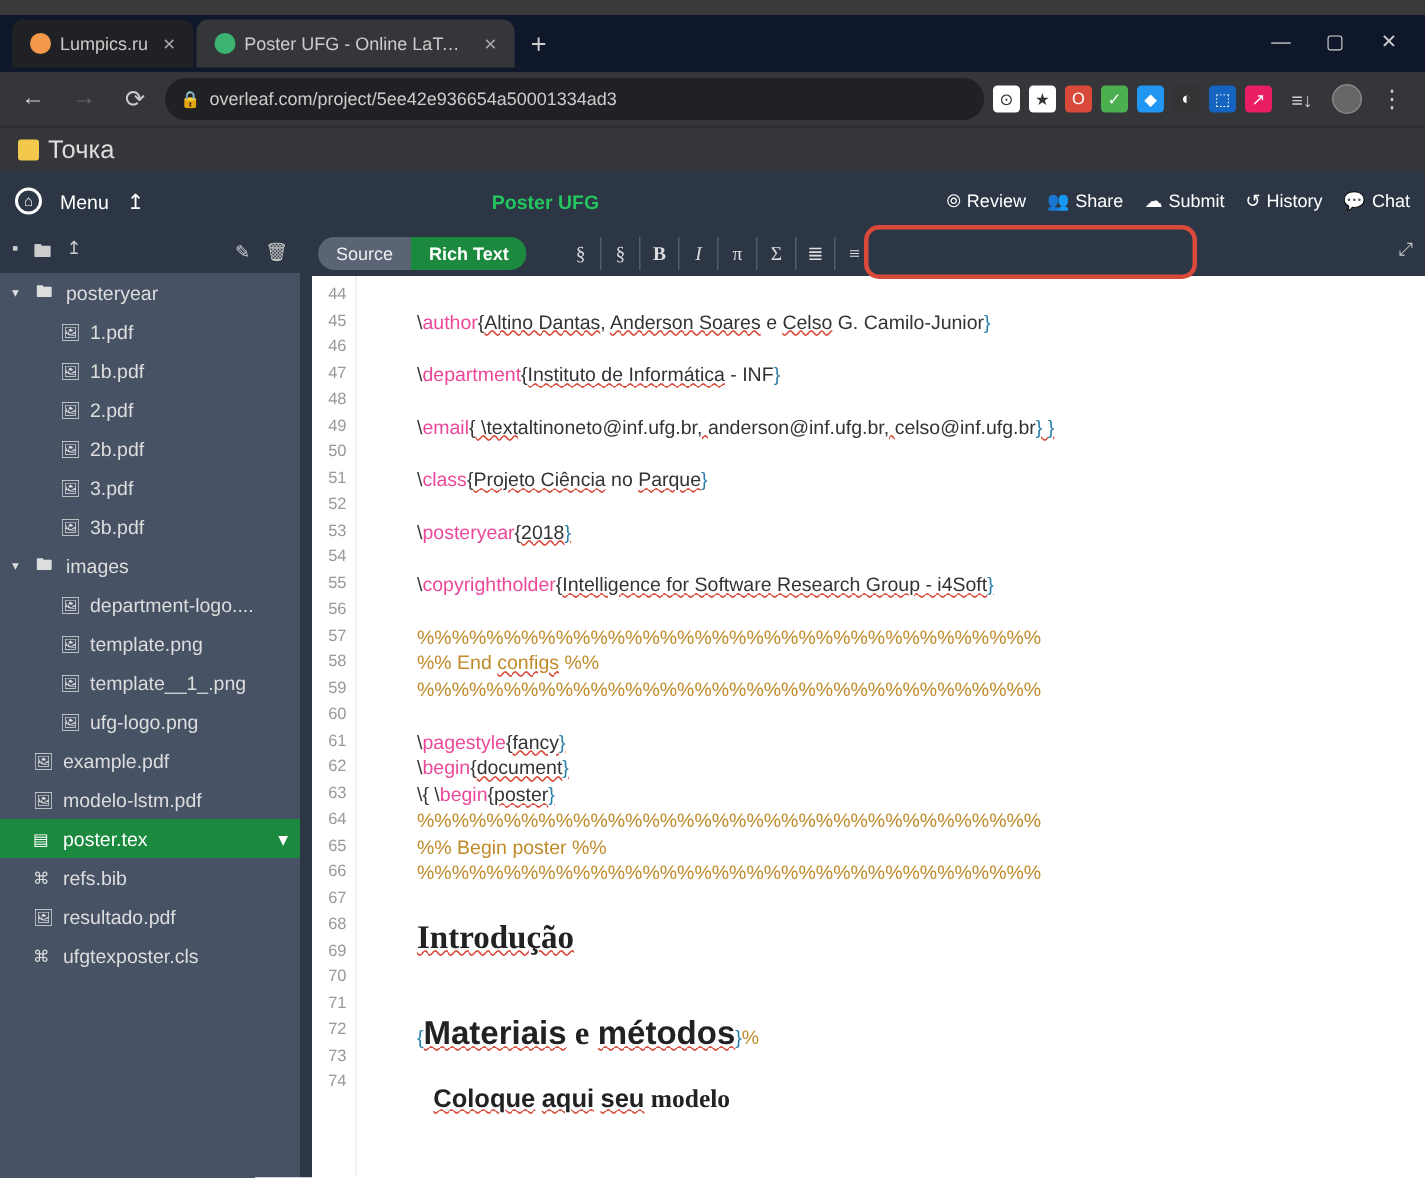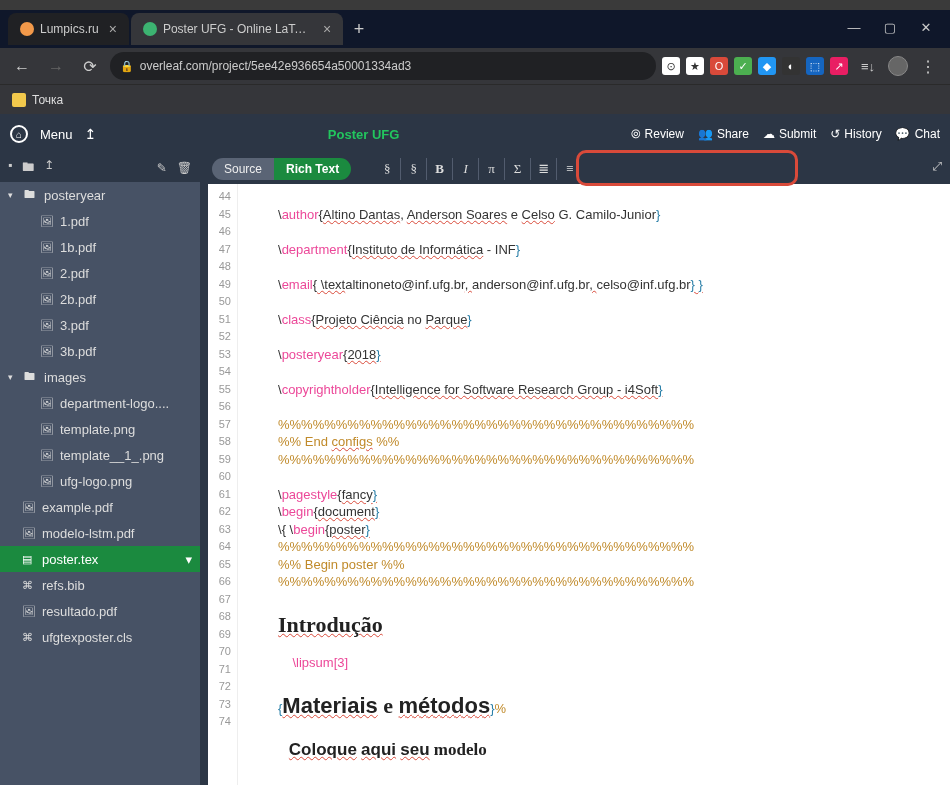--- a/index.html
+++ b/index.html
@@ -15,21 +15,21 @@
 .tab .close { margin-left:10px; color:#aaa; font-size:14px; }
 .newtab { width:28px; height:28px; display:flex; align-items:center; justify-content:center; color:#ccc; font-size:18px; }
 .addrbar { height:36px; background:#35363a; display:flex; align-items:center; padding:0 8px; gap:6px; }
 .navbtn { width:28px; height:28px; display:flex; align-items:center; justify-content:center; color:#ccc; font-size:16px; border-radius:50%; }
 .urlbox { flex:1; height:28px; background:#202124; border-radius:14px; display:flex; align-items:center; padding:0 10px; color:#ccc; font-size:12px; }
 .urlbox .lock { margin-right:6px; color:#aaa; font-size:11px; }
 .ext-icons { display:flex; gap:6px; align-items:center; }
 .ext-ico { width:18px; height:18px; border-radius:3px; display:flex; align-items:center; justify-content:center; font-size:11px; color:#eee; }
 .avatar { width:20px; height:20px; border-radius:50%; background:#666; border:1px solid #888; }
 .bookbar { height:30px; background:#35363a; display:flex; align-items:center; padding:0 12px; border-top:1px solid #2a2a2a; }
-.bookitem { display:flex; align-items:center; color:#ddd; font-size:12px; }
+.bookitem { display:flex; align-items:center; color:#ddd; font-size:17px; }
 .bookitem .bi { width:14px; height:14px; background:#f2c94c; border-radius:2px; margin-right:6px; }
 .topmenu { height:40px; background:#2c3645; display:flex; align-items:center; padding:0 10px; color:#fff; font-size:13px; }
 .menu-left { display:flex; align-items:center; gap:12px; }
 .overleaf-logo { width:18px; height:18px; border-radius:50%; border:2px solid #fff; display:flex; align-items:center; justify-content:center; font-size:10px; }
 .menu-label { font-weight:500; }
 .up-ico { font-size:14px; }
 .proj-title { flex:1; text-align:center; font-weight:600; color:#22c55e; }
 .menu-right { display:flex; align-items:center; gap:14px; font-size:12px; }
 .menu-right .mi { display:flex; align-items:center; gap:4px; }
 .main { display:flex; height:calc(100% - 154px); }
@@ -312,21 +312,20 @@
           <div>&nbsp;</div>
           <div>\<span class="cmd">pagestyle</span>{<span class="spell">fancy<span class="brace">}</span></span></div>
           <div>\<span class="cmd">begin</span>{<span class="spell">document<span class="brace">}</span></span></div>
           <div>\<span class="cmd"></span>{ \<span class="cmd">begin</span>{<span class="spell">poster<span class="brace">}</span></span></div>
           <div><span class="comment">    %%%%%%%%%%%%%%%%%%%%%%%%%%%%%%%%%%%%</span></div>
           <div><span class="comment">    %%           Begin poster             %%</span></div>
           <div><span class="comment">    %%%%%%%%%%%%%%%%%%%%%%%%%%%%%%%%%%%%</span></div>
           <div>&nbsp;</div>
           <div><span class="h2 spell">Introdução</span></div>
           <div>&nbsp;</div>
-          <div>&nbsp;&nbsp;&nbsp;&nbsp;<span class="cmd">\lipsum[3]</span></div>
           <div>&nbsp;</div>
           <div><span class="brace">{</span><span class="h2"><span class="spell">Materiais</span> e <span class="spell">métodos</span></span><span class="brace">}</span><span class="comment">%</span></div>
           <div>&nbsp;</div>
           <div>&nbsp;&nbsp;&nbsp;<span class="h3"><span class="spell">Coloque</span> <span class="spell">aqui</span> <span class="spell">seu</span> modelo</span></div>
         </div>
     </div>
   </div>
 </div>
 
 </body></html>

